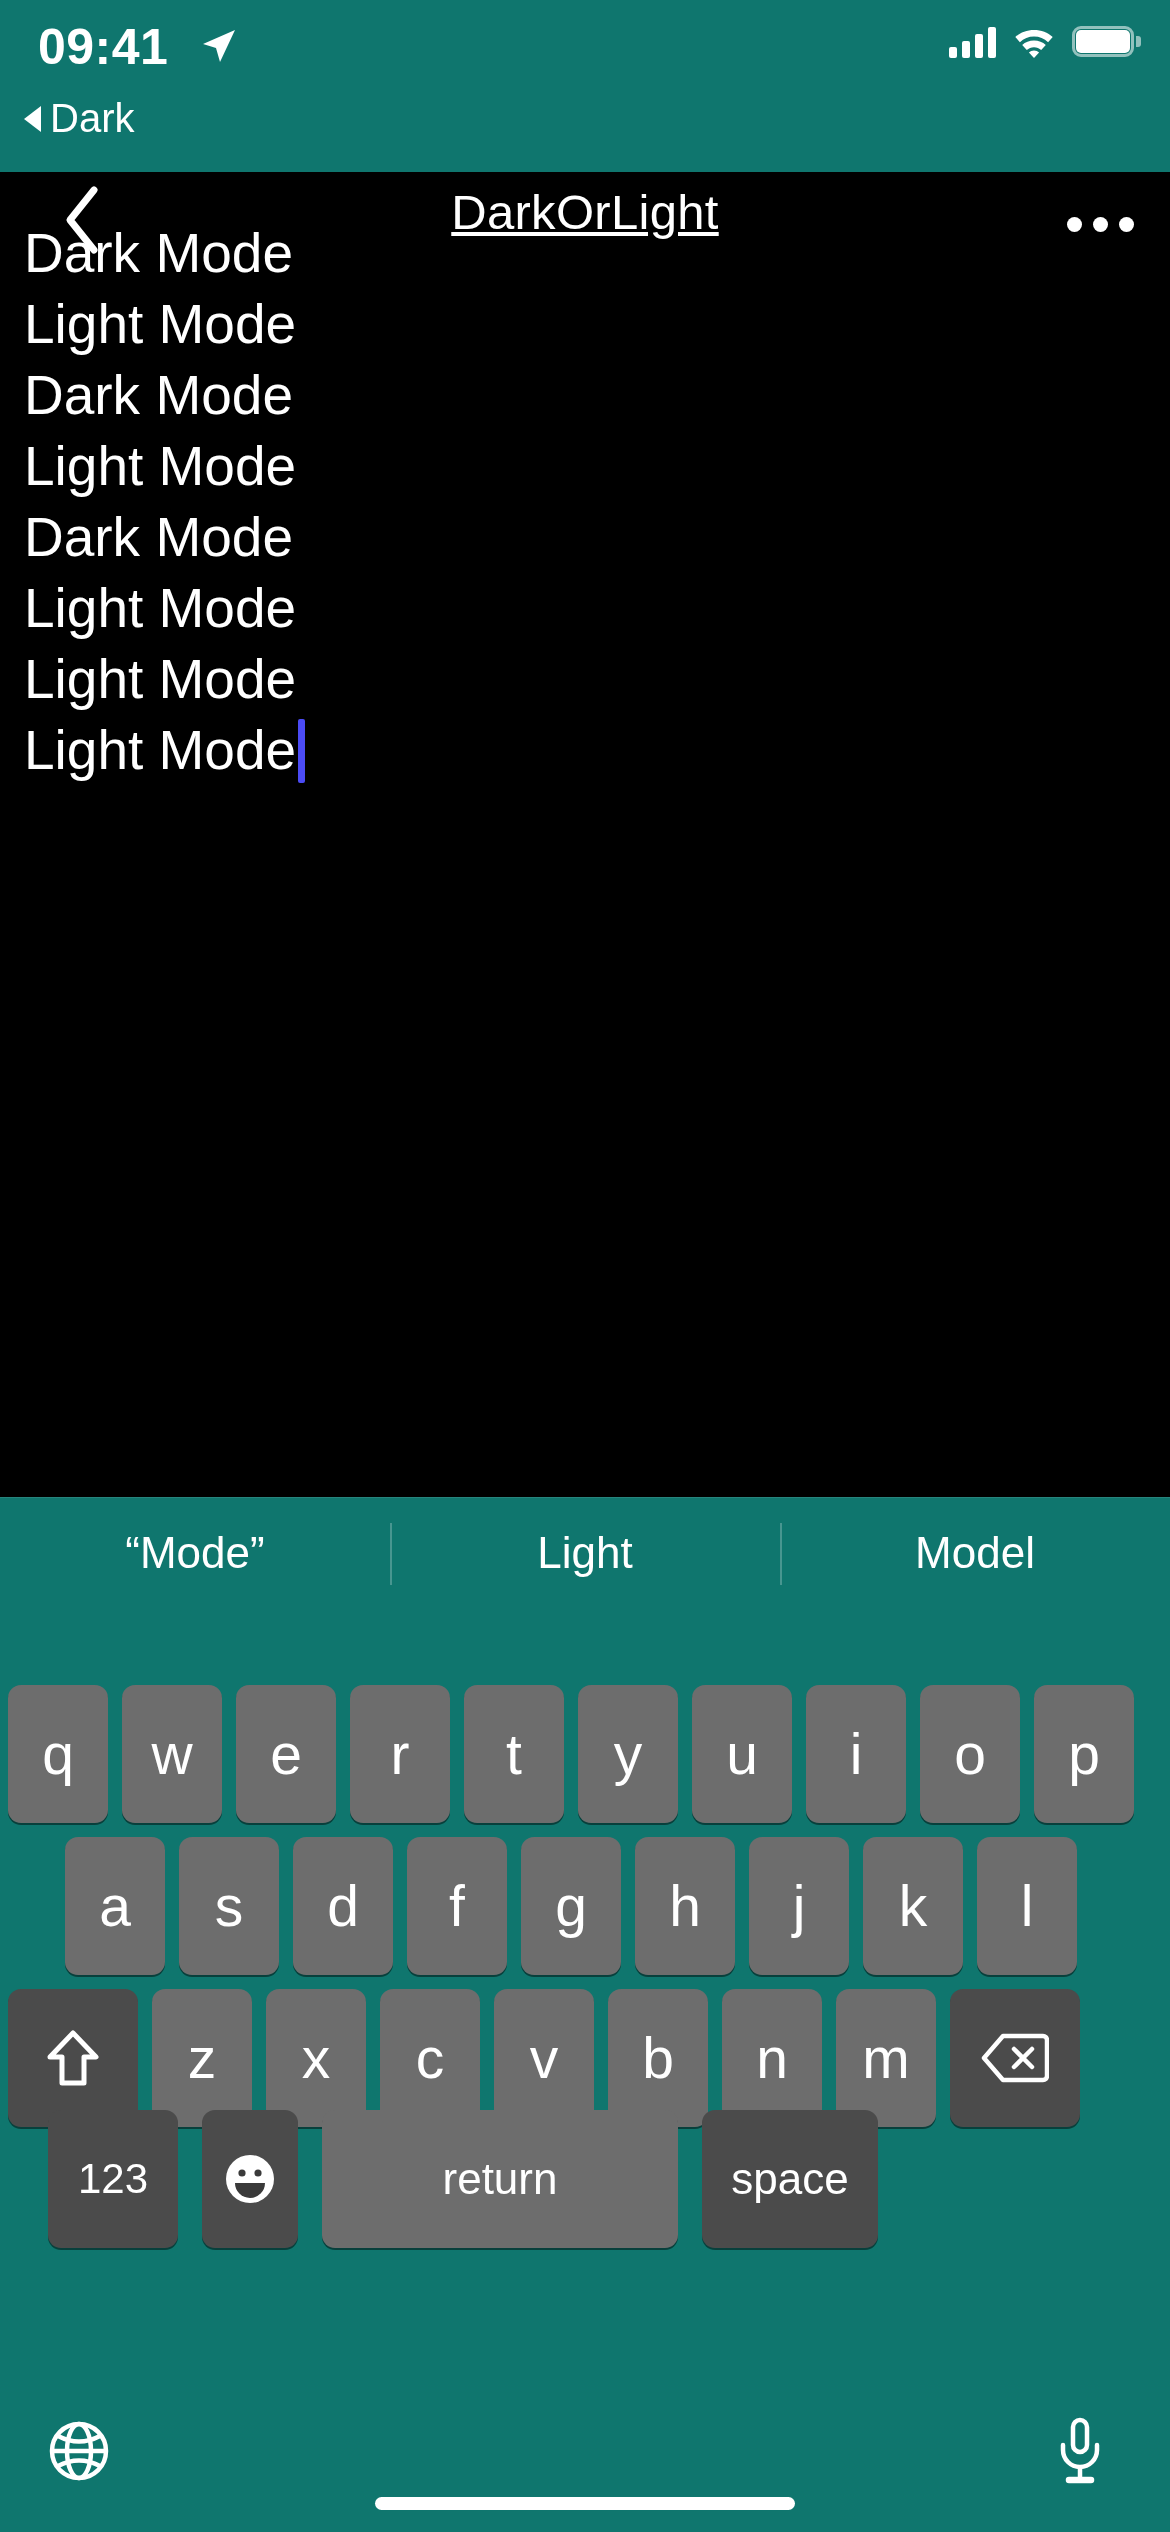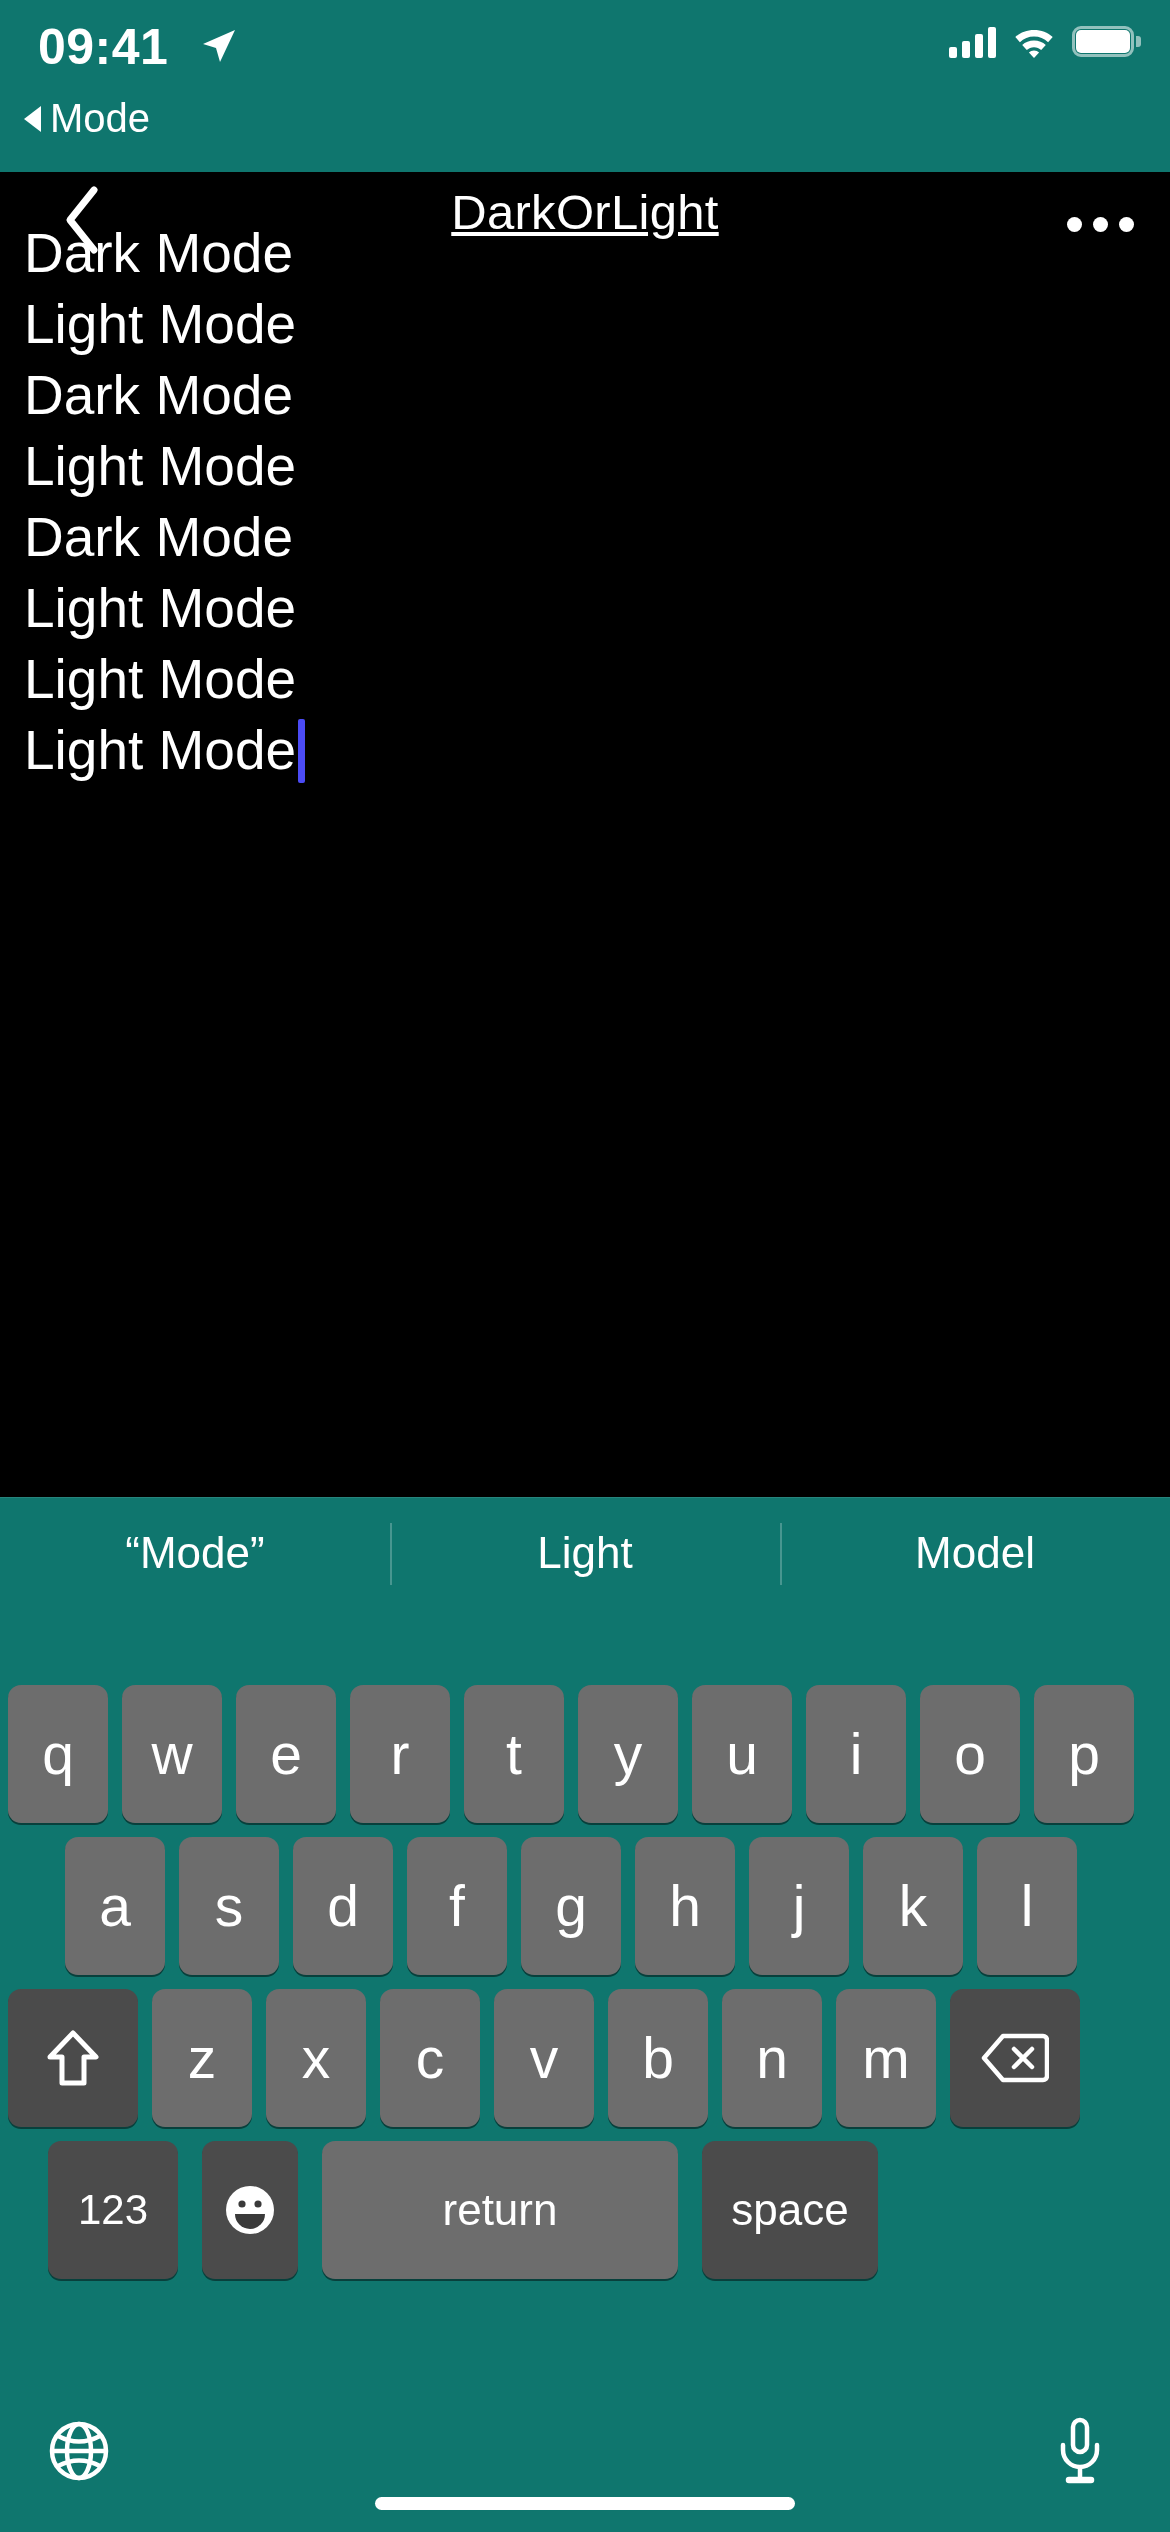--- a/index.html
+++ b/index.html
@@ -116,21 +116,21 @@
     background:#6d6d6d; border-radius:13px;
     color:#fff; display:flex; align-items:center; justify-content:center;
     box-shadow:0 2px 0 rgba(0,0,0,0.45);
   }
   .key.letter { width:100px; height:138px; font-size:57px; font-weight:300; }
   .key.dark { background:#4b4b4b; }
 
   #row1 { left:8px; top:188px; gap:14px; }
   #row2 { left:65px; top:340px; gap:14px; }
   #row3 { left:8px; top:492px; gap:14px; }
-  #row4 { left:8px; top:644px; gap:24px;padding-left:40px; }
+  #row4 { left:8px; top:613px; gap:24px;padding-left:40px; }
 
   .key.shift { width:130px; height:138px; }
   .key.del { width:130px; height:138px; }
   .key.num { width:130px; height:138px; font-size:42px; }
   .key.emoji { width:96px; height:138px; }
   .key.space { width:356px; height:138px; font-size:44px; }
   .key.return { width:176px; height:138px; font-size:44px; }
 
   .bottombar {
     position:absolute; left:0; top:1497px; width:1170px; height:1035px;
@@ -174,21 +174,21 @@
       </svg>
       <div class="batt">
         <div class="shell"></div>
           <div class="fill"></div>
           <div class="nub"></div>
       </div>
     </div>
 
     <div class="backto">
       <span class="tri"></span>
-      <span>Mode</span>
+      <span>Dark</span>
     </div>
   </div>
 
   <div class="nav-back">
     <svg width="40" height="72" viewBox="0 0 40 72">
       <polyline points="32,6 8,36 32,66" fill="none" stroke="#fff" stroke-width="7" stroke-linecap="round" stroke-linejoin="round"></polyline>
     </svg>
   </div>
   <div class="nav-title">DarkOrLight</div>
   <div class="nav-more">

